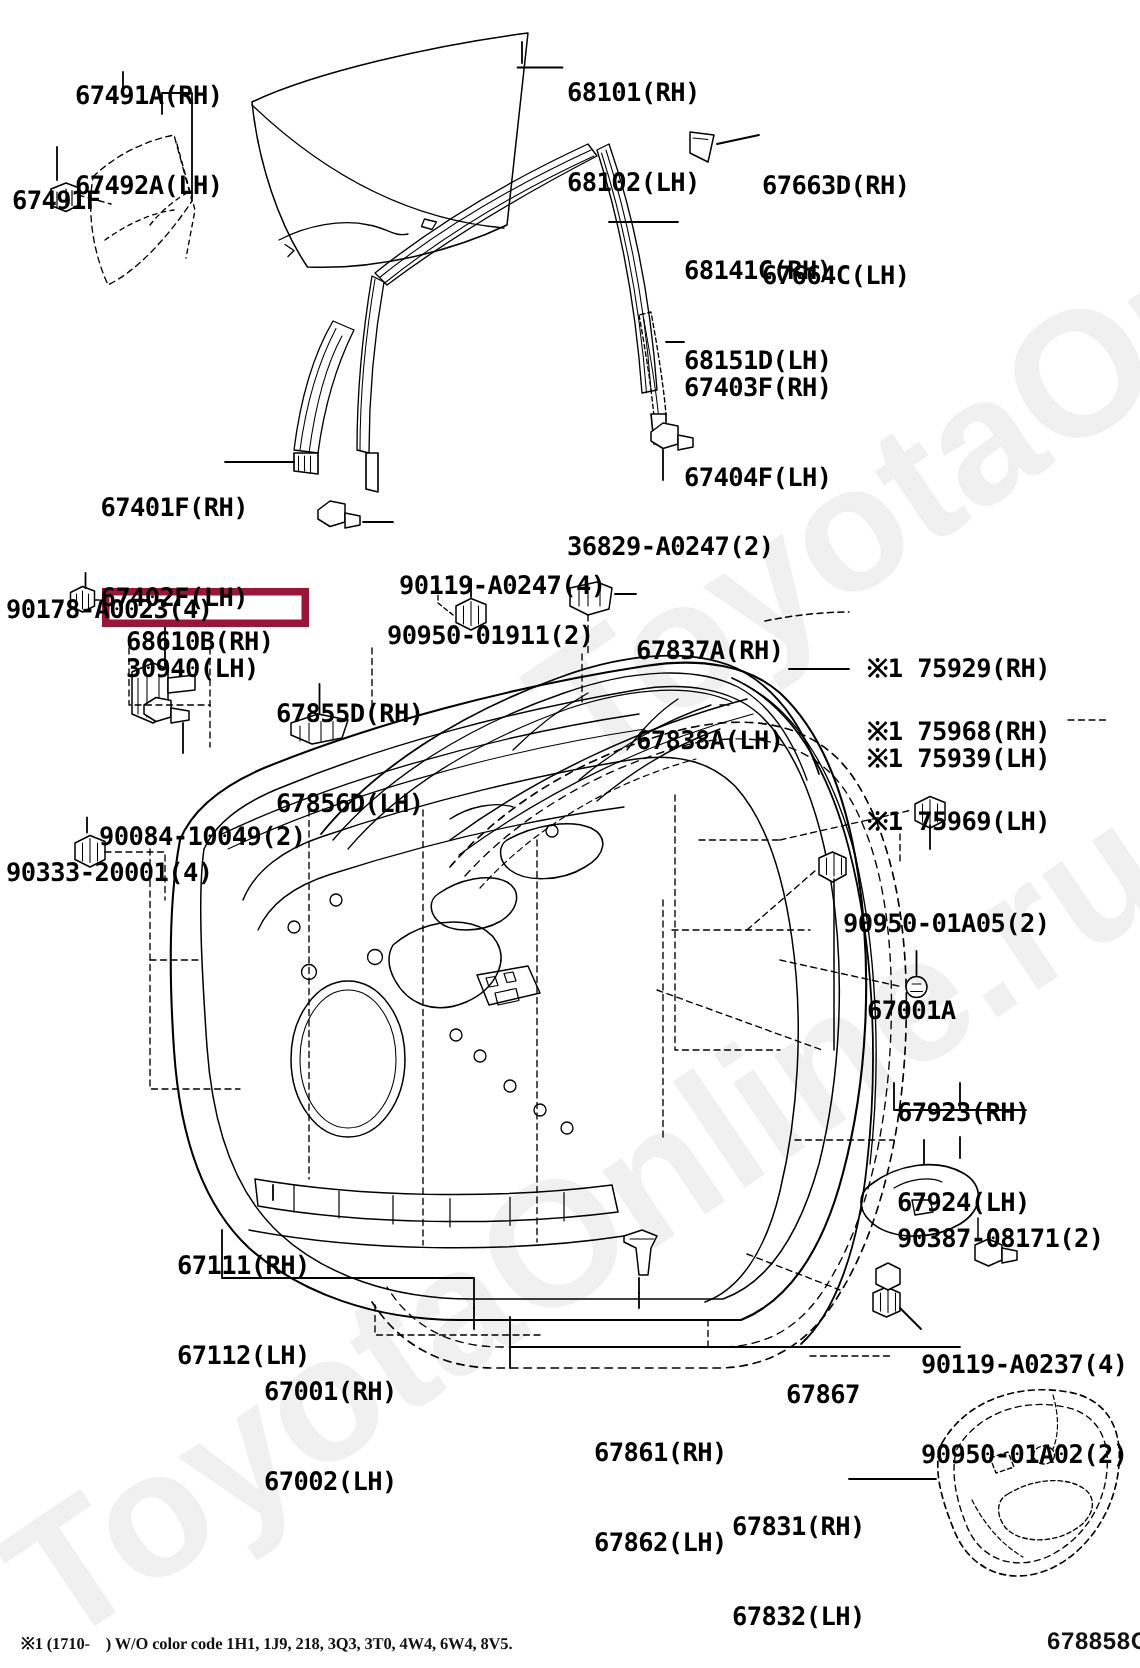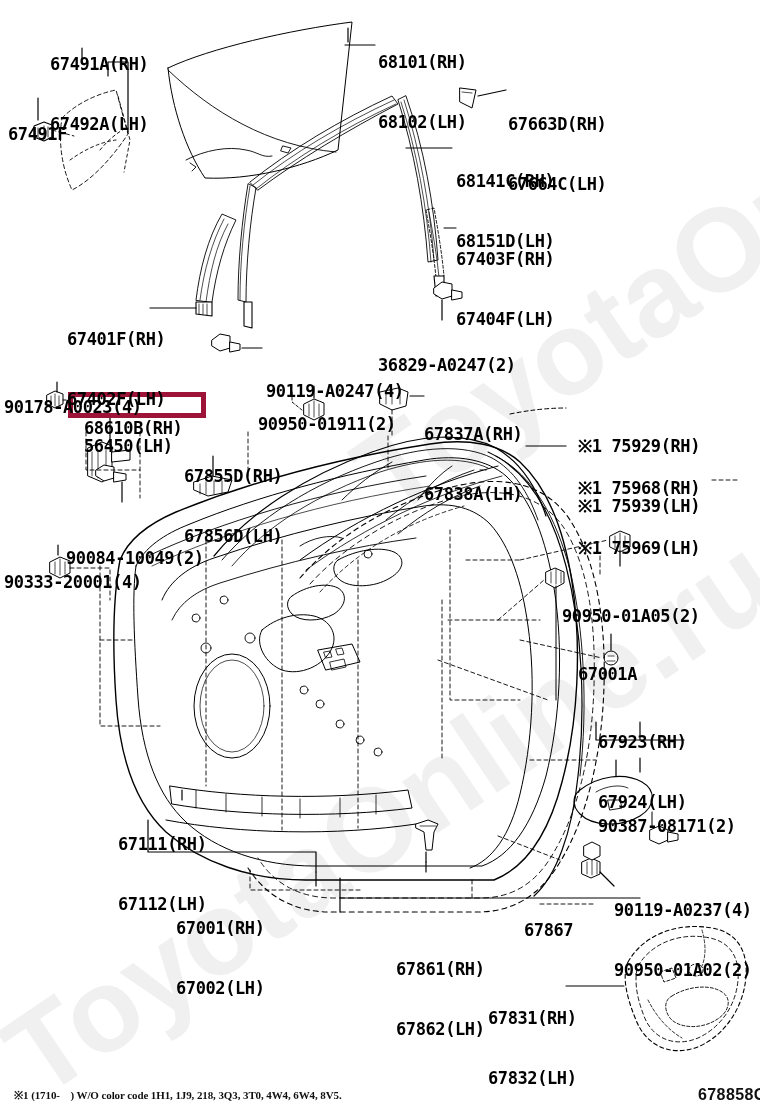--- a/index.html
+++ b/index.html
@@ -378,21 +378,21 @@
 
   <div class="lbl" style="left:4px;top:357px;">
     <div>90178-A0023(4)</div>
   </div>
 
   <div class="lbl" style="left:84px;top:378px;">
     <div>68610B(RH)</div>
   </div>
 
   <div class="lbl hl-text" style="left:84px;top:396px;">
-    <div>56450(LH)</div>
+    <div>30940(LH)</div>
   </div>
 
   <div class="lbl" style="left:258px;top:374px;">
     <div>90950-01911(2)</div>
   </div>
 
   <div class="lbl" style="left:424px;top:384px;">
     <div>67837A(RH)</div>
     <div>67838A(LH)</div>
   </div>

